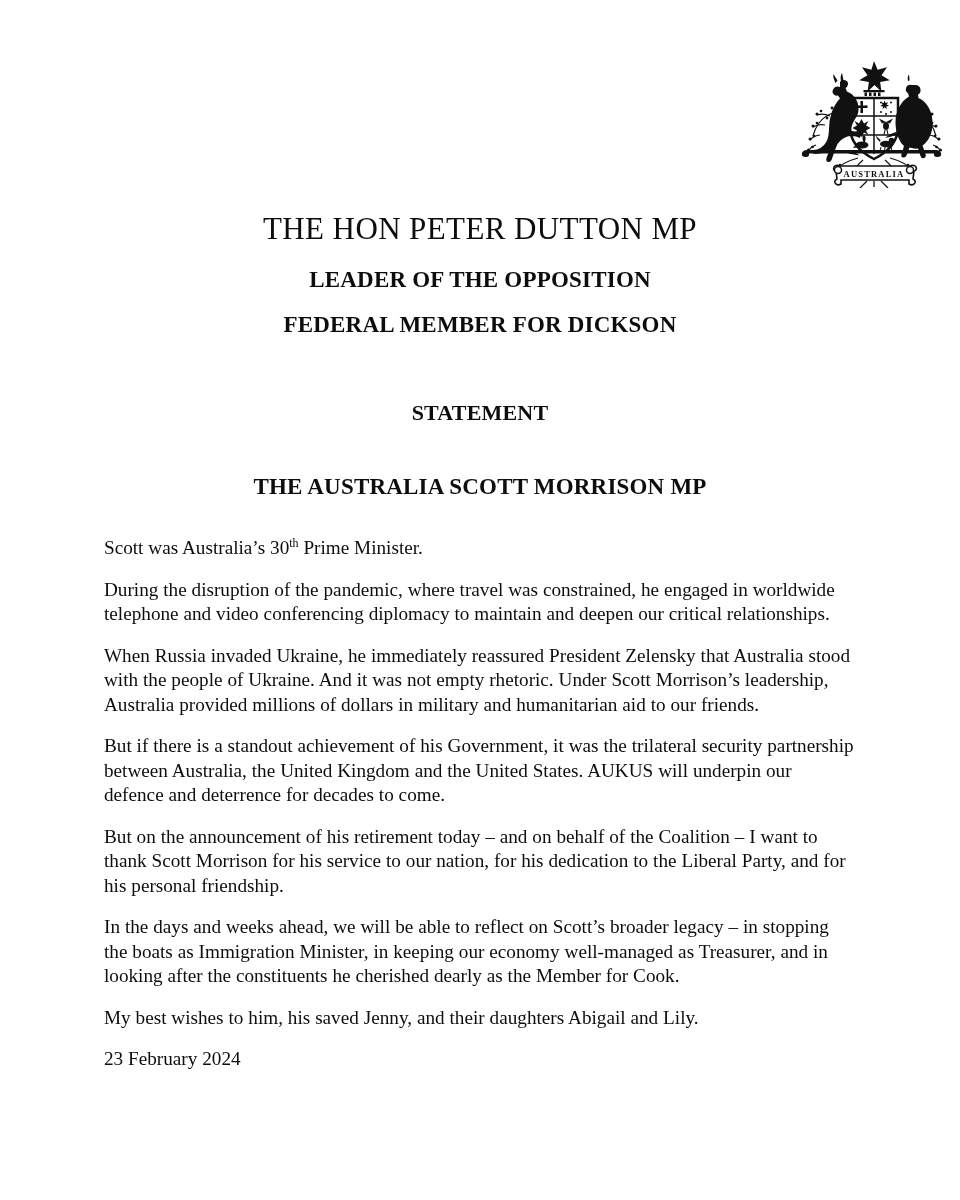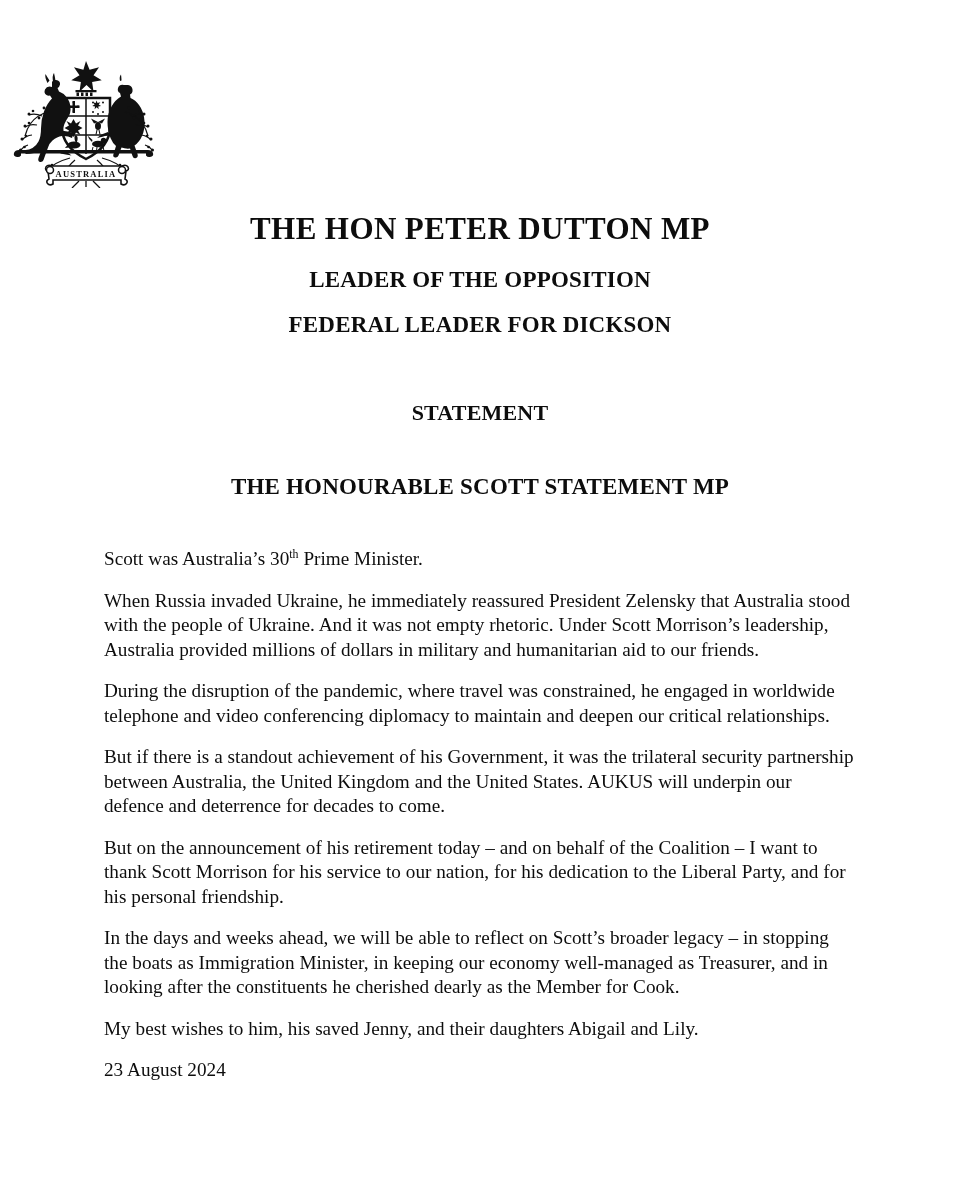--- a/index.html
+++ b/index.html
@@ -23,36 +23,36 @@
     height: 1200px;
     box-sizing: border-box;
     background: #ffffff;
   }
 
   
   .crest-wrap {
     width: 100%;
     padding-top: 52px;
     display: flex;
-    justify-content: flex-start;
+    justify-content: flex-end;
     align-items: flex-start;
   }
   .crest {
     width: 172px;
     height: 136px;
     display: block;
   }
 
   
   .headings {
     text-align: center;
     margin-top: 22px;
   }
   .title-main {
-    font-weight: bold;
+    font-weight: normal;
     font-size: 31px;
     line-height: 38px;
     letter-spacing: 0.4px;
     margin: 16px;
   }
   .title-sub {
     font-weight: bold;
     font-size: 23px;
     line-height: 27px;
     letter-spacing: 0.2px;
@@ -72,21 +72,21 @@
     font-size: 23px;
     line-height: 27px;
     letter-spacing: 0.2px;
     margin: 0;
     padding-top: 35px;
     text-align: center;
   }
 
   
   .body-block {
-    margin: 12px auto;
+    margin: 1px auto;
     width: 752px;
     padding-top: 35px;
   }
   .para {
     font-size: 19.2px;
     line-height: 24.5px;
     margin: 0 0 17px 0;
     text-align: left;
     word-spacing: 0.1px;
   }
@@ -242,41 +242,41 @@
         <circle cx="244" cy="236" r="7" fill="#ffffff" stroke="#111111" stroke-width="3"></circle>
 
         <path d="M158 258 l-14 14 M186 258 l14 14 M172 258 l0 12" stroke="#111111" stroke-width="2.6" fill="none"></path>
       </g>
     </svg>
   </div>
 
   <div class="headings">
     <h1 class="title-main">THE HON PETER DUTTON MP</h1>
     <h2 class="title-sub">LEADER OF THE OPPOSITION</h2>
-    <h2 class="title-sub">FEDERAL LEADER FOR DICKSON</h2>
+    <h2 class="title-sub">FEDERAL MEMBER FOR DICKSON</h2>
   </div>
 
   <div class="statement-label">STATEMENT</div>
 
-  <div class="subject-line">THE HONOURABLE SCOTT STATEMENT MP</div>
+  <div class="subject-line">THE AUSTRALIA SCOTT MORRISON MP</div>
 
   <div class="body-block">
 
     <p class="para"><span>Scott was Australia’s 30</span><sup>th</sup><span> Prime Minister.</span></p>
 
 
 
+    <p class="para">During the disruption of the pandemic, where travel was constrained, he engaged in worldwide telephone and video conferencing diplomacy to maintain and deepen our critical relationships.</p>
+
     <p class="para">When Russia invaded Ukraine, he immediately reassured President Zelensky that Australia stood with the people of Ukraine. And it was not empty rhetoric. Under Scott Morrison’s leadership, Australia provided millions of dollars in military and humanitarian aid to our friends.</p>
 
-    <p class="para">During the disruption of the pandemic, where travel was constrained, he engaged in worldwide telephone and video conferencing diplomacy to maintain and deepen our critical relationships.</p>
-
     <p class="para">But if there is a standout achievement of his Government, it was the trilateral security partnership between Australia, the United Kingdom and the United States. AUKUS will underpin our defence and deterrence for decades to come.</p>
 
     <p class="para">But on the announcement of his retirement today – and on behalf of the Coalition – I want to thank Scott Morrison for his service to our nation, for his dedication to the Liberal Party, and for his personal friendship.</p>
 
     <p class="para">In the days and weeks ahead, we will be able to reflect on Scott’s broader legacy – in stopping the boats as Immigration Minister, in keeping our economy well-managed as Treasurer, and in looking after the constituents he cherished dearly as the Member for Cook.</p>
 
     <p class="para">My best wishes to him, his saved Jenny, and their daughters Abigail and Lily.</p>
 
-    <p class="para date">23 August 2024</p>
+    <p class="para date">23 February 2024</p>
   </div>
 
 </div>
 
 </body></html>

